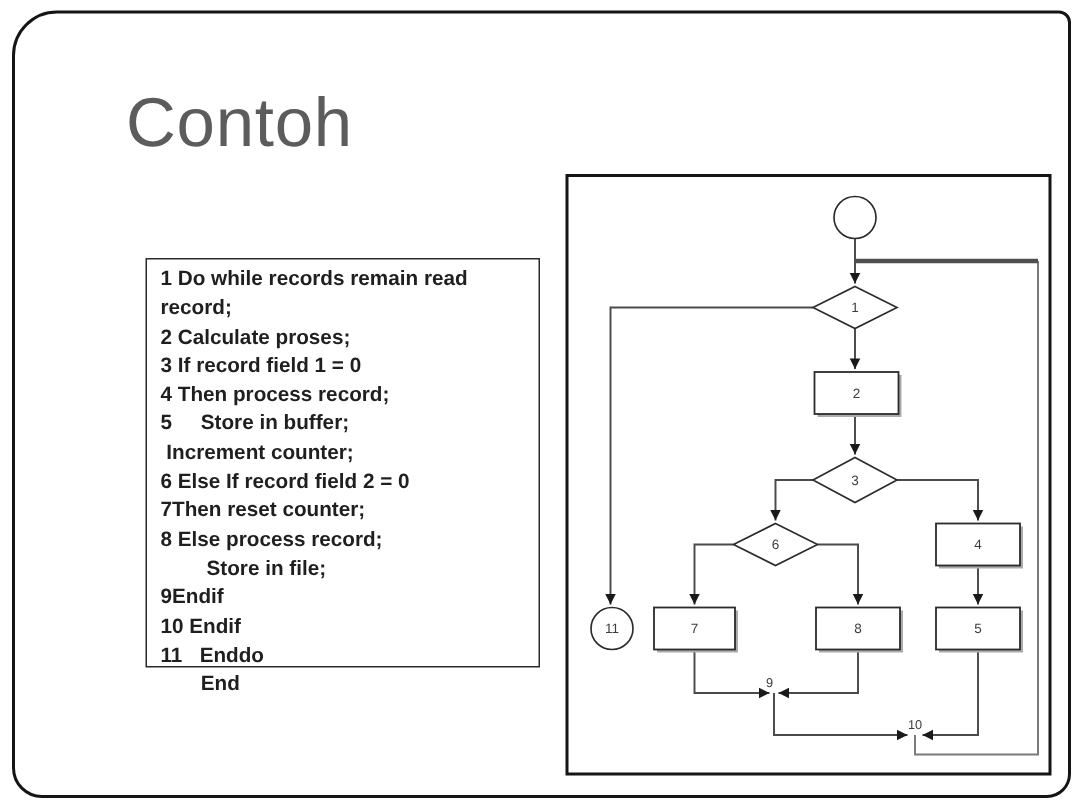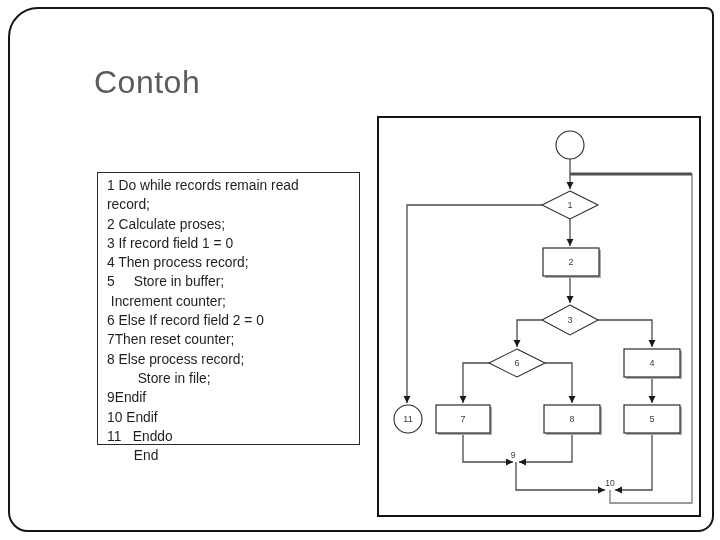--- a/index.html
+++ b/index.html
@@ -1,26 +1,26 @@
 <!DOCTYPE html>
 <html><head>
 <meta charset="utf-8">
 <style>
   html,body{margin:0;padding:0;background:#fff;}
   .slide{position:relative;width:720px;height:540px;background:#ffffff;
          font-family:"Liberation Sans",sans-serif;overflow:hidden;}
   .slide-border{position:absolute;left:8px;top:7px;width:706px;height:525px;
          border:2px solid #151515;border-radius:30px 8px 16px 20px;box-sizing:border-box;}
-  .title{position:absolute;left:84px;top:54px;margin:10px;font-size:32px;font-weight:400;
+  .title{position:absolute;left:84px;top:54px;margin:0;font-size:46px;font-weight:400;
          color:#5c5c5c;letter-spacing:0.5px;}
   .code-box{position:absolute;left:97px;top:172px;width:263px;height:273px;
          border:1px solid #2a2a2a;box-sizing:border-box;background:#fff;
          padding:3px 2px 0 9px;font-size:13.8px;line-height:19.3px;color:#1f1f1f;
          white-space:pre;overflow:visible;}
-  .code-line{white-space:pre;}
+  .code-line{white-space:pre;font-weight:bold;}
   .diagram-frame{position:absolute;left:377px;top:116px;width:324px;height:401px;
          border:2px solid #151515;box-sizing:border-box;background:#fff;}
   .diagram-frame svg{display:block;width:100%;height:100%;}
   text{font-family:"Liberation Sans",sans-serif;}
 </style>
 </head>
 <body>
 
 <div class="slide">
   <div class="slide-border"></div>

